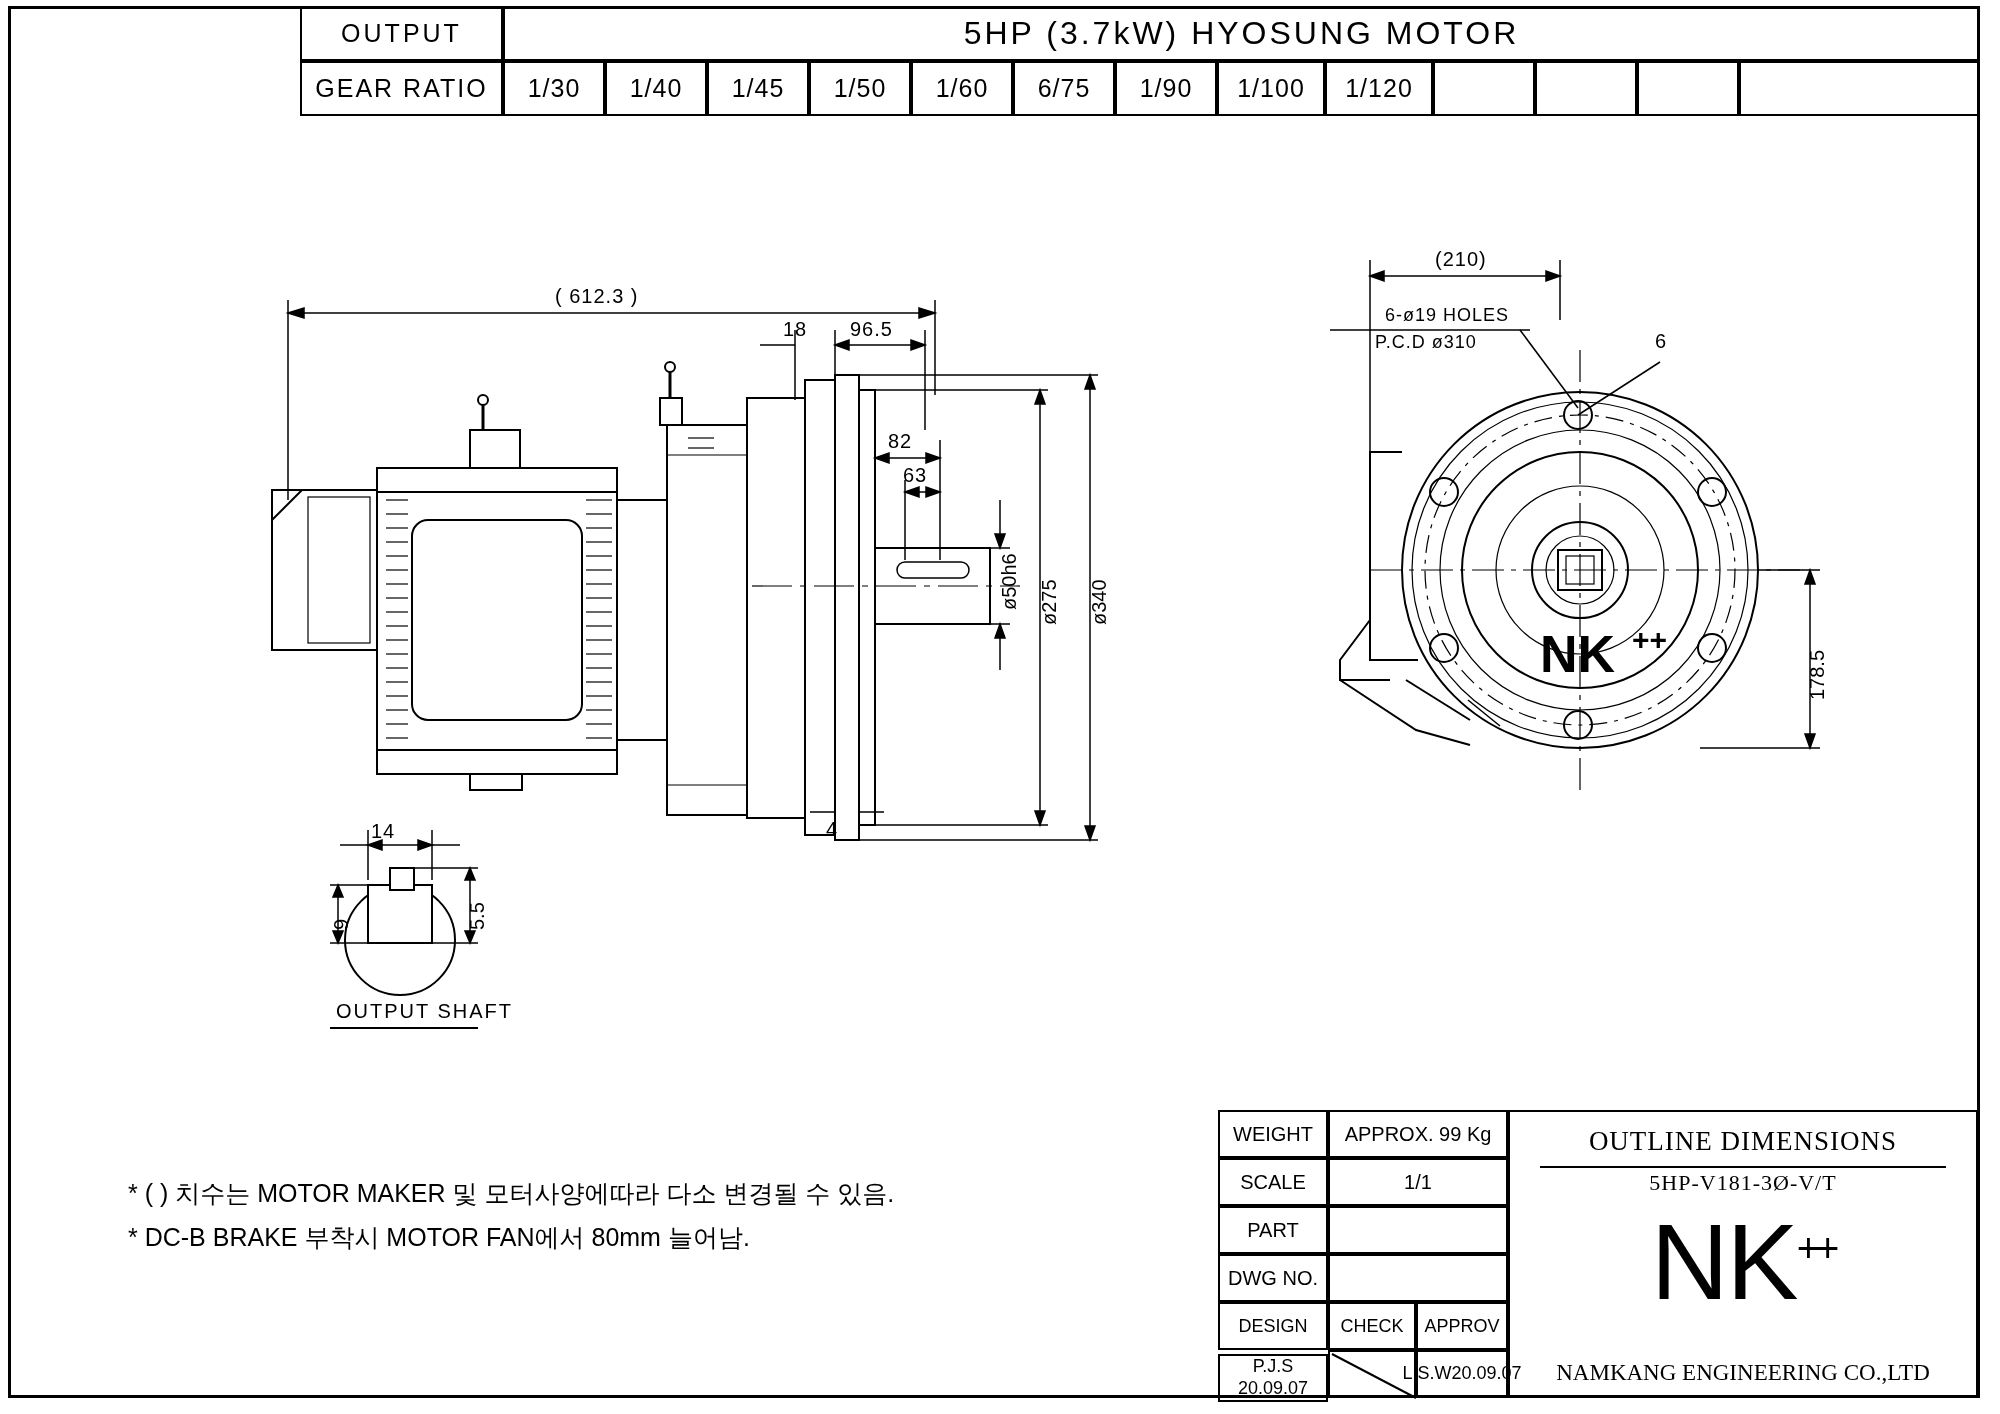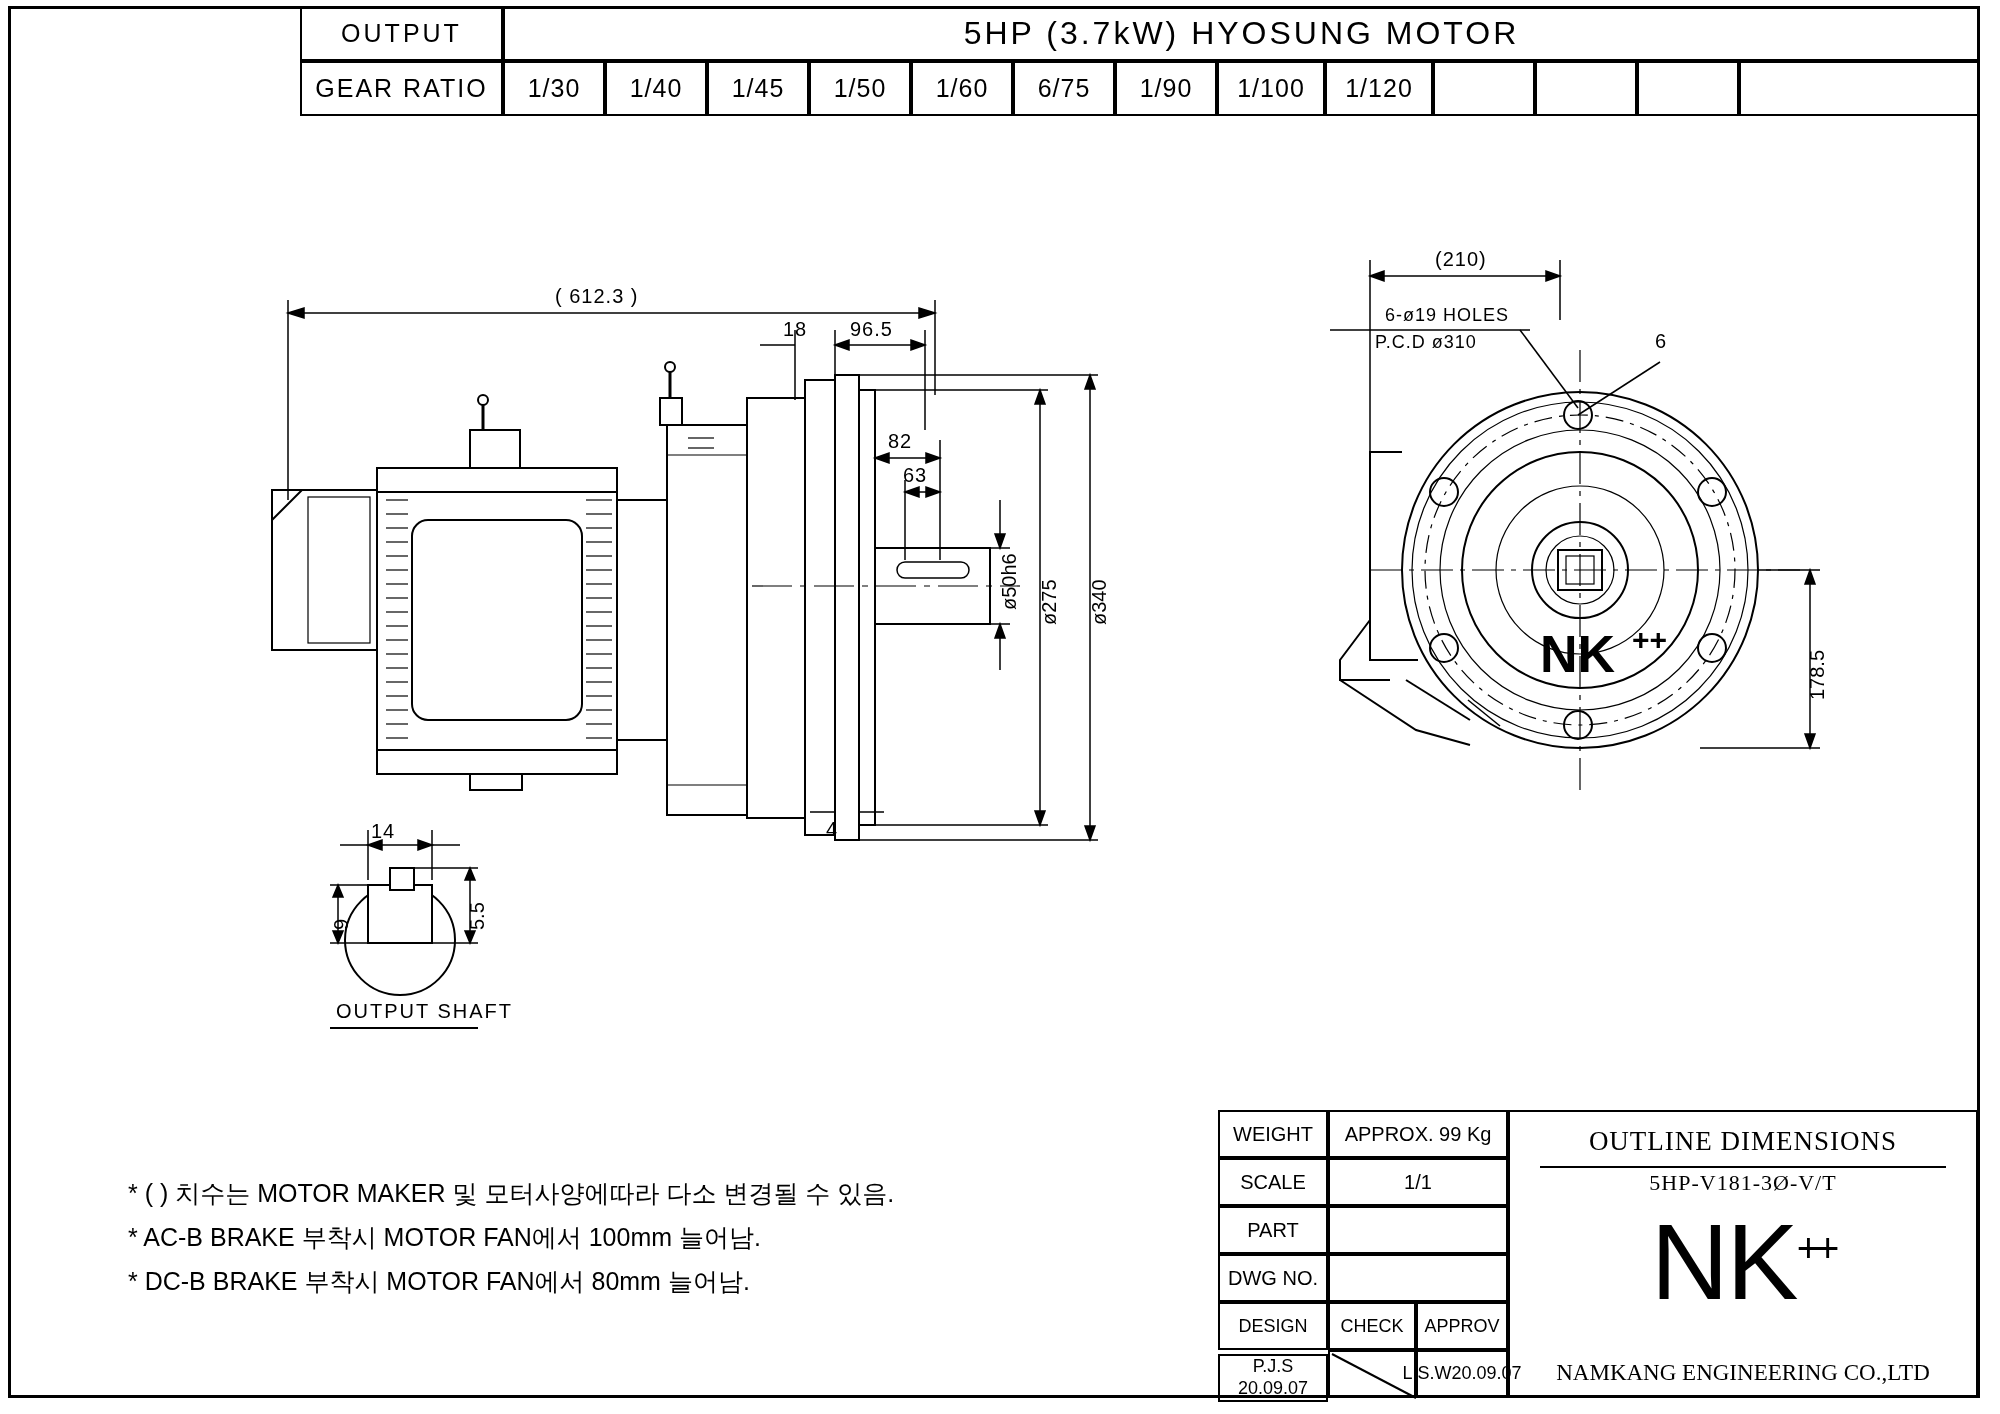--- a/index.html
+++ b/index.html
@@ -325,21 +325,20 @@
   <div class="lbl" style="left:1655px;top:330px;">6</div>
   <div class="vlbl" style="left:1806px;top:700px;">178.5</div>
 
   <div class="lbl" style="left:371px;top:812px;margin-top:8px;">14</div>
   <div class="vlbl" style="left:330px;top:930px;">9</div>
   <div class="vlbl" style="left:466px;top:930px;">5.5</div>
   <div class="lbl" style="left:336px;top:1000px;letter-spacing:2px;">OUTPUT SHAFT</div>
 
   <div class="notes">
     <div>* (  ) 치수는 MOTOR MAKER 및 모터사양에따라 다소 변경될 수 있음.</div>
-    <div>* AC-B BRAKE 부착시 MOTOR FAN에서 100mm 늘어남.</div>
     <div>* DC-B BRAKE 부착시 MOTOR FAN에서 80mm 늘어남.</div>
   </div>
 
   <div class="tb">
     <div class="c" style="left:0;top:0;width:110px;height:48px;">WEIGHT</div>
     <div class="c" style="left:110px;top:0;width:180px;height:48px;">APPROX. 99 Kg</div>
 
     <div class="c" style="left:0;top:48px;width:110px;height:48px;">SCALE</div>
     <div class="c" style="left:110px;top:48px;width:180px;height:48px;">1/1</div>
 

